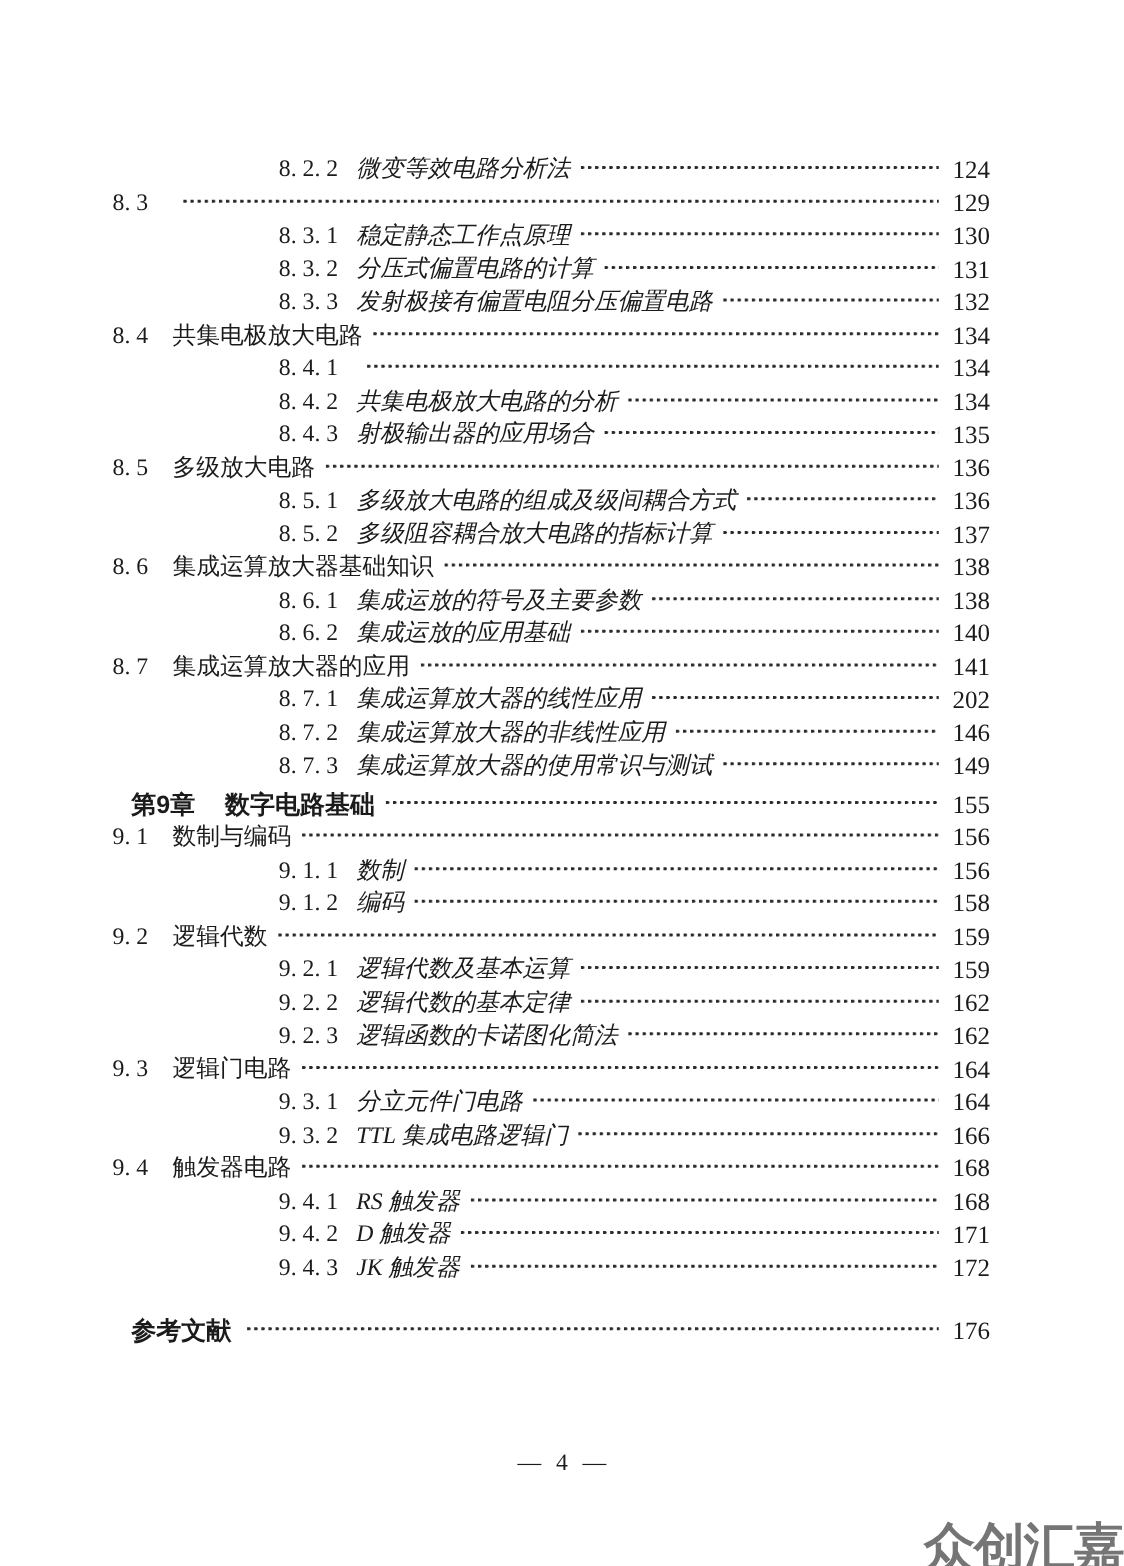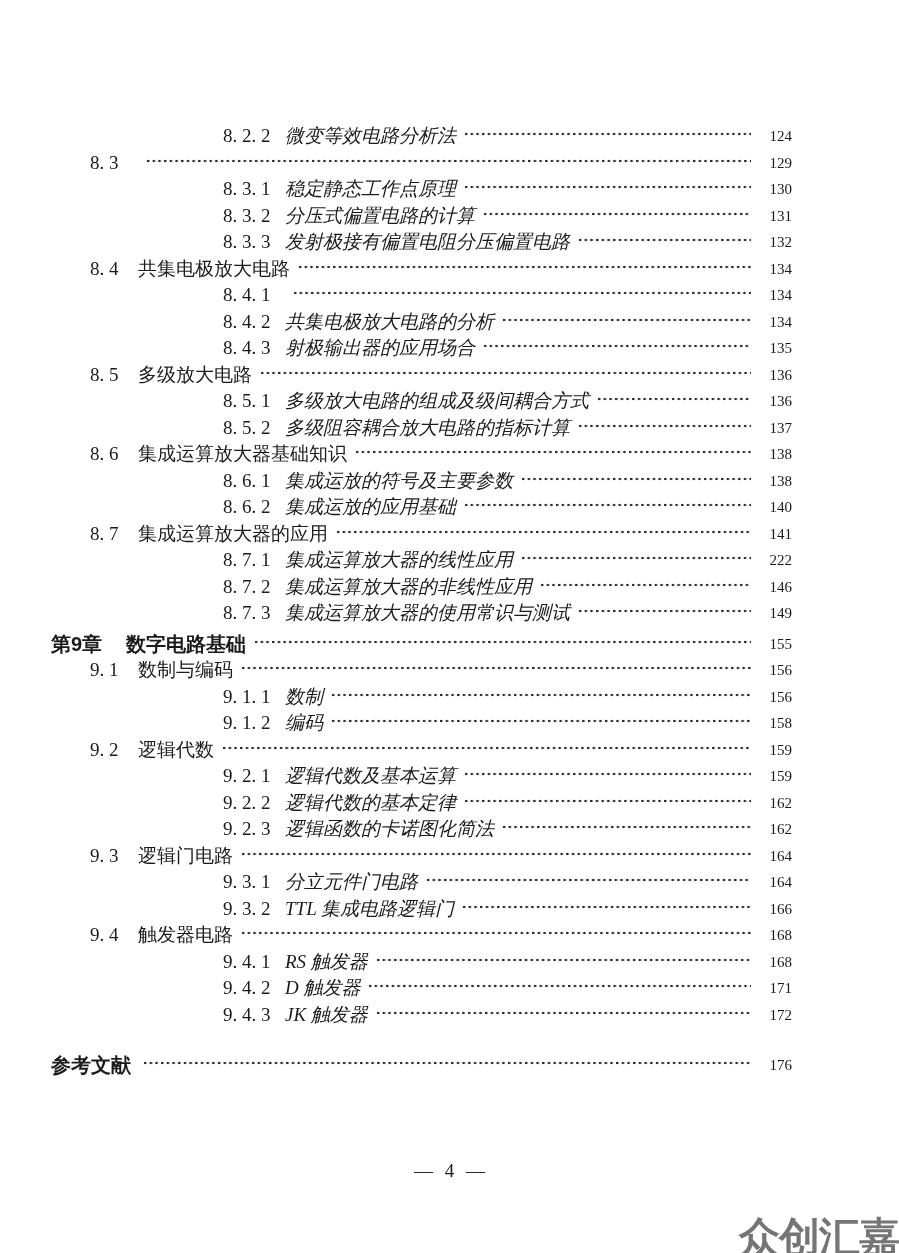--- a/index.html
+++ b/index.html
@@ -37,27 +37,27 @@
     min-width: 14px;
     background-image: radial-gradient(circle at 2px 2px, #2b2b2b 1.25px, rgba(0,0,0,0) 1.6px);
     background-size: 5.7px 4px;
     background-repeat: repeat-x;
     transform: translateY(-2px);
   }
   .pg {
     flex: 0 0 auto;
     width: 32px;
     text-align: right;
-    font-size: 15px;
+    font-size: 20px;
     font-family: "Liberation Serif", "DejaVu Serif", serif;
     font-weight: 400;
     font-style: normal;
   }
   .row.chapter, .row.backmatter {
-    padding-left: 51px;
+    padding-left: 105px;
     font-family: "Liberation Sans", "DejaVu Sans", sans-serif;
     font-weight: 700;
     font-size: 20px;
   }
   .row.chapter    { margin-top: 4px; }
   .row.backmatter { margin-top: 24px; }
   .row.chapter .num { width: 75px; }
   .row.backmatter .leader { margin-left: 12px; }
   .row.section { padding-left: 90px; }
   .row.section .num { width: 48px; }
@@ -197,21 +197,21 @@
     <span class="num">8. 7</span>
     <span class="title">集成运算放大器的应用</span>
     <span class="leader"></span>
     <span class="pg">141</span>
   </div>
 
   <div class="row subsection">
     <span class="num">8. 7. 1</span>
     <span class="title">集成运算放大器的线性应用</span>
     <span class="leader"></span>
-    <span class="pg">222</span>
+    <span class="pg">202</span>
   </div>
 
   <div class="row subsection">
     <span class="num">8. 7. 2</span>
     <span class="title">集成运算放大器的非线性应用</span>
     <span class="leader"></span>
     <span class="pg">146</span>
   </div>
 
   <div class="row subsection">

